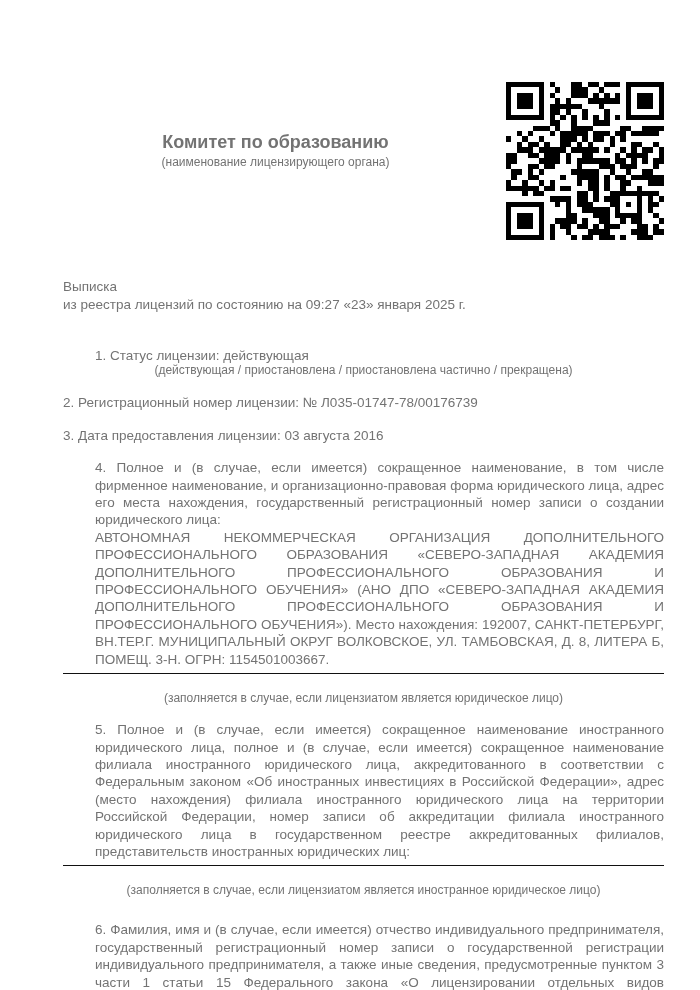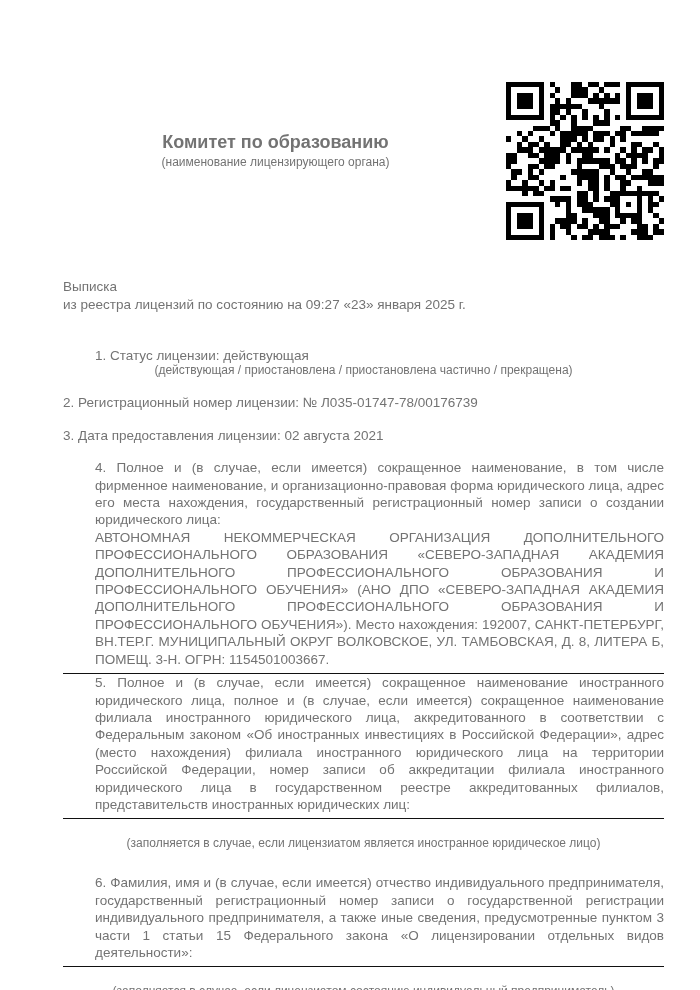--- a/index.html
+++ b/index.html
@@ -548,25 +548,26 @@
     <div>из реестра лицензий по состоянию на 09:27 «23» января 2025 г.</div>
   </div>
 
   <div class="items">
 
     <p class="item flush">1. Статус лицензии: действующая</p>
     <div class="item-caption tight">(действующая / приостановлена / приостановлена частично / прекращена)</div>
 
     <p class="item">2. Регистрационный номер лицензии: № Л035-01747-78/00176739</p>
 
-    <p class="item">3. Дата предоставления лицензии: 02 августа 2021</p>
+    <p class="item">3. Дата предоставления лицензии: 03 августа 2016</p>
 
     <p class="item justify flush">4. Полное и (в случае, если имеется) сокращенное наименование, в том числе фирменное наименование, и организационно-правовая форма юридического лица, адрес его места нахождения, государственный регистрационный номер записи о создании юридического лица:</p>
     <p class="item justify flush">АВТОНОМНАЯ НЕКОММЕРЧЕСКАЯ ОРГАНИЗАЦИЯ ДОПОЛНИТЕЛЬНОГО ПРОФЕССИОНАЛЬНОГО ОБРАЗОВАНИЯ «СЕВЕРО-ЗАПАДНАЯ АКАДЕМИЯ ДОПОЛНИТЕЛЬНОГО ПРОФЕССИОНАЛЬНОГО ОБРАЗОВАНИЯ И ПРОФЕССИОНАЛЬНОГО ОБУЧЕНИЯ» (АНО ДПО «СЕВЕРО-ЗАПАДНАЯ АКАДЕМИЯ ДОПОЛНИТЕЛЬНОГО ПРОФЕССИОНАЛЬНОГО ОБРАЗОВАНИЯ И ПРОФЕССИОНАЛЬНОГО ОБУЧЕНИЯ»). Место нахождения: 192007, САНКТ-ПЕТЕРБУРГ, ВН.ТЕР.Г. МУНИЦИПАЛЬНЫЙ ОКРУГ ВОЛКОВСКОЕ, УЛ. ТАМБОВСКАЯ, Д. 8, ЛИТЕРА Б, ПОМЕЩ. 3-Н. ОГРН: 1154501003667.</p>
     <div class="rule"></div>
+    <div class="item-caption">(заполняется в случае, если лицензиатом является юридическое лицо)</div>
 
     <p class="item justify flush">5. Полное и (в случае, если имеется) сокращенное наименование иностранного юридического лица, полное и (в случае, если имеется) сокращенное наименование филиала иностранного юридического лица, аккредитованного в соответствии с Федеральным законом «Об иностранных инвестициях в Российской Федерации», адрес (место нахождения) филиала иностранного юридического лица на территории Российской Федерации, номер записи об аккредитации филиала иностранного юридического лица в государственном реестре аккредитованных филиалов, представительств иностранных юридических лиц:</p>
     <div class="rule"></div>
     <div class="item-caption gap-lg">(заполняется в случае, если лицензиатом является иностранное юридическое лицо)</div>
 
     <p class="item justify flush">6. Фамилия, имя и (в случае, если имеется) отчество индивидуального предпринимателя, государственный регистрационный номер записи о государственной регистрации индивидуального предпринимателя, а также иные сведения, предусмотренные пунктом 3 части 1 статьи 15 Федерального закона «О лицензировании отдельных видов деятельности»:</p>
     <div class="rule"></div>
     <div class="item-caption">(заполняется в случае, если лицензиатом состоянию индивидуальный предприниматель)</div>
 
   </div>

